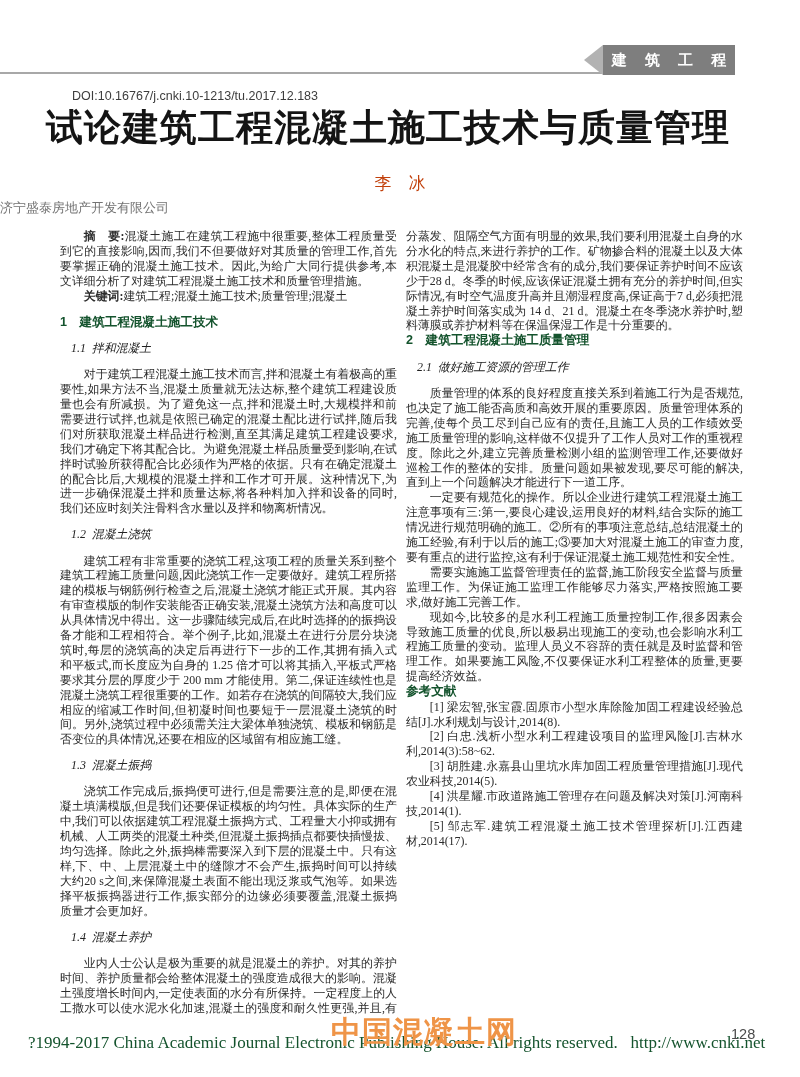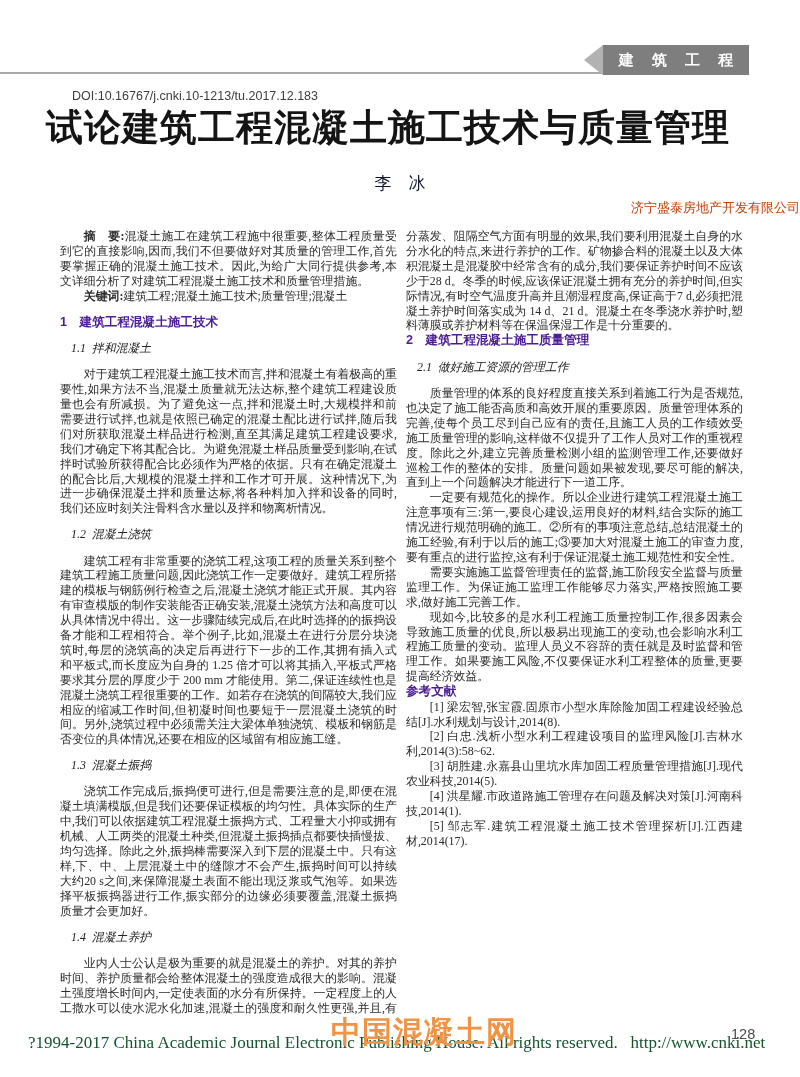--- a/index.html
+++ b/index.html
@@ -15,21 +15,21 @@
     width: 800px; height: 1077px;
     background: #ffffff;
   }
   
   .header-rule {
     position: absolute; top: 72px; left: 0;
     width: 604px; height: 2px; background: #a8a8a8;
   }
   .badge {
     position: absolute; top: 45px; left: 603px;
-    width: 146px; height: 30px;
+    width: 132px; height: 30px;
     background: #7e7e7e;
     display: flex; align-items: center; justify-content: center;
   }
   .badge-arrow {
     position: absolute; left: -19px; top: 0;
     width: 0; height: 0;
     border-top: 15px solid transparent;
     border-bottom: 15px solid transparent;
     border-right: 19px solid #b2b2b2;
   }
@@ -47,45 +47,45 @@
   }
   .title {
     position: absolute; top: 103px; left: 0;
     width: 776px; text-align: center;
     font-size: 37px; font-weight: bold; color: #141414;
     letter-spacing: 1px; margin: 0;
   }
   .author {
     position: absolute; top: 172px; left: 0;
     width: 800px; text-align: center;
-    font-size: 17px; color: #0f172a;
+    font-size: 17px; color: #c2410c;
   }
   .affiliation {
     position: absolute; top: 199px; left: 0;
-    width: 800px; text-align: right;
-    font-size: 13px; color: #c2410c;
+    width: 800px; text-align: left;
+    font-size: 13px; color: #737373;
   }
   
   .col {
     position: absolute; top: 229px;
     width: 337px;
     font-size: 11.9px; line-height: 14.9px;
     text-align: justify;
     overflow: hidden;
     color: #2b2b2b;
   }
   #col-left  { left: 60px;  height: 786px; }
   #col-right { left: 406px; height: 812px; }
   .para { margin: 0; text-indent: 2em; }
   .para-noindent { margin: 0; text-indent: 0; }
   .bold { font-weight: bold; }
   .h1 {
     font-family: "Liberation Sans", sans-serif;
     font-weight: bold; font-size: 12.6px;
-    margin: 0; line-height: 15.5px; color: #4c1d95;
+    margin: 0; line-height: 15.5px; color: #14532d;
   }
   .gap { margin-top: 11px; }
   .h2 {
     font-style: italic; font-size: 11.9px;
     margin: 11px; line-height: 15.2px; color: #222;
   }
   .ref { margin: 0; text-indent: 2em; }
   
   .footer {
     position: absolute; left: 28px; top: 1033px;

